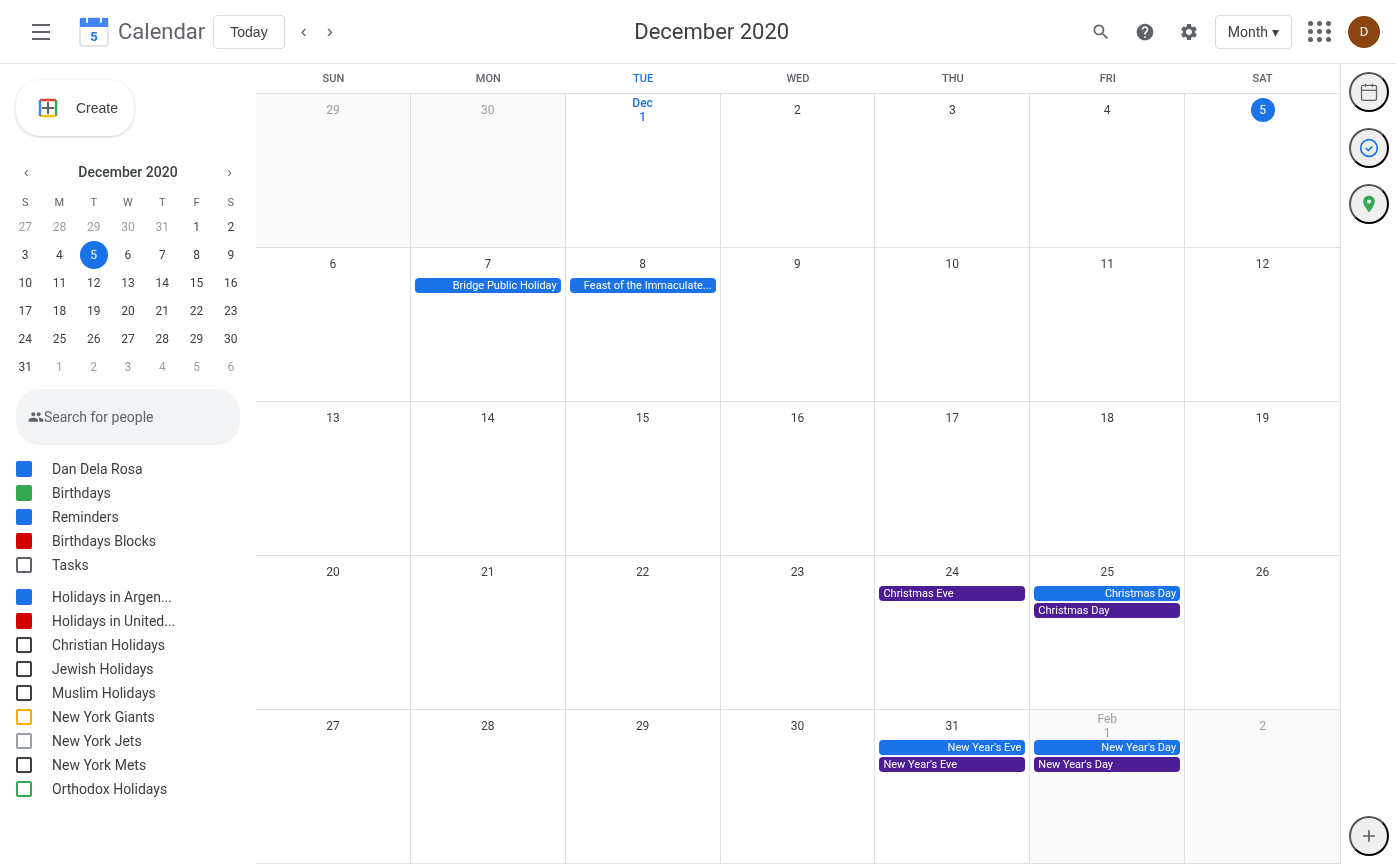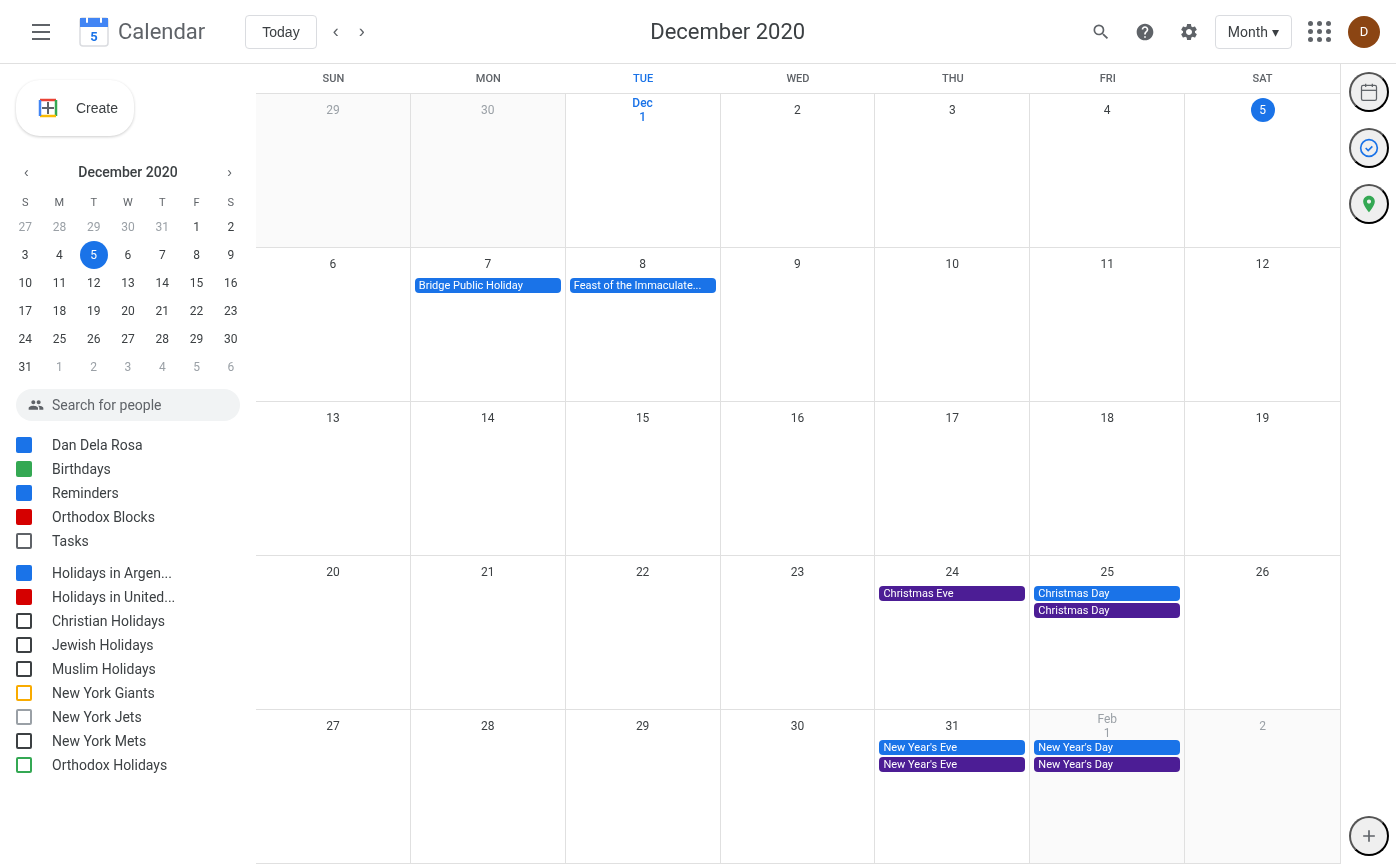--- a/index.html
+++ b/index.html
@@ -5,21 +5,21 @@
     * { box-sizing: border-box; margin: 0; padding: 0; }
     body { font-family: 'Google Sans', Roboto, Arial, sans-serif; font-size: 13px; color: #3c4043; background: #fff; display: flex; flex-direction: column; height: 864px; overflow: hidden; }
 
     
     .topbar { display: flex; align-items: center; height: 64px; padding: 0 16px; border-bottom: 1px solid #e0e0e0; gap: 8px; flex-shrink: 0; }
     .topbar-left { display: flex; align-items: center; gap: 8px; flex: 0 0 auto; }
     .hamburger { display: flex; flex-direction: column; gap: 5px; cursor: pointer; padding: 8px; }
     .hamburger span { display: block; width: 18px; height: 2px; background: #5f6368; }
     .logo-area { display: flex; align-items: center; gap: 4px; }
     .logo-text { font-size: 22px; color: #5f6368; font-weight: 400; }
-    .today-btn { border: 1px solid #dadce0; border-radius: 4px; padding: 8px 16px; font-size: 14px; cursor: pointer; background: #fff; color: #3c4043; margin-left: 32px; }
+    .today-btn { border: 1px solid #dadce0; border-radius: 4px; padding: 8px 16px; font-size: 14px; cursor: pointer; background: #fff; color: #3c4043; }
     .nav-arrows { display: flex; align-items: center; gap: 4px; }
     .nav-arrow { background: none; border: none; cursor: pointer; padding: 8px; border-radius: 50%; font-size: 18px; color: #5f6368; display: flex; align-items: center; justify-content: center; }
     .month-title { font-size: 22px; color: #3c4043; font-weight: 400; flex: 1; text-align: center; }
     .topbar-right { display: flex; align-items: center; gap: 8px; }
     .icon-btn { background: none; border: none; cursor: pointer; padding: 8px; border-radius: 50%; color: #5f6368; font-size: 18px; display: flex; align-items: center; justify-content: center; }
     .view-selector { border: 1px solid #dadce0; border-radius: 4px; padding: 8px 12px; font-size: 14px; cursor: pointer; background: #fff; display: flex; align-items: center; gap: 4px; }
     .avatar { width: 32px; height: 32px; border-radius: 50%; background: #8b4513; display: flex; align-items: center; justify-content: center; color: white; font-size: 13px; }
     .apps-grid { display: grid; grid-template-columns: repeat(3,6px); gap: 3px; padding: 8px; cursor: pointer; }
     .apps-grid span { display: block; width: 5px; height: 5px; background: #5f6368; border-radius: 50%; }
 
@@ -34,21 +34,21 @@
     .mini-cal { padding: 0 8px; }
     .mini-cal-header { display: flex; align-items: center; justify-content: space-between; padding: 4px 8px; }
     .mini-cal-title { font-size: 14px; font-weight: 500; }
     .mini-cal-grid { display: grid; grid-template-columns: repeat(7, 1fr); }
     .mini-cal-day-header { text-align: center; font-size: 11px; color: #5f6368; padding: 4px 0; }
     .mini-cal-day { text-align: center; font-size: 12px; padding: 4px 2px; cursor: pointer; border-radius: 50%; width: 28px; height: 28px; display: flex; align-items: center; justify-content: center; margin: auto; }
     .mini-cal-day.today { background: #1a73e8; color: white; border-radius: 50%; }
     .mini-cal-day.other-month { color: #9aa0a6; }
 
     
-    .search-people { display: flex; align-items: center; gap: 8px; margin: 8px 16px; padding: 8px 12px; background: #f1f3f4; border-radius: 24px; cursor: pointer; }
+    .search-people { display: flex; align-items: center; margin: 8px 16px; padding: 20px 12px; background: #f1f3f4; border-radius: 24px; cursor: pointer; }
     .search-people-text { font-size: 14px; color: #5f6368; }
 
     
     .cal-section { padding: 4px 8px; }
     .cal-section-header { display: flex; align-items: center; justify-content: space-between; padding: 8px 8px; cursor: pointer; }
     .cal-section-title { font-size: 11px; font-weight: 600; color: #3c4043; text-transform: none; font-size: 12px; }
     .cal-item { display: flex; align-items: center; gap: 20px; padding: 4px 8px; cursor: pointer; border-radius: 4px; }
     .cal-checkbox { width: 16px; height: 16px; border-radius: 2px; flex-shrink: 0; }
     .cal-label { font-size: 14px; }
 
@@ -58,21 +58,21 @@
     .cal-header-cell { text-align: center; padding: 8px; font-size: 11px; color: #5f6368; text-transform: uppercase; font-weight: 500; }
     .cal-grid { display: grid; grid-template-columns: repeat(7, 1fr); grid-template-rows: repeat(5, 1fr); flex: 1; }
     .cal-cell { border-right: 1px solid #e0e0e0; border-bottom: 1px solid #e0e0e0; padding: 4px; position: relative; overflow: hidden; }
     .cal-cell:nth-child(7n) { border-right: none; }
     .cal-date { font-size: 12px; color: #3c4043; text-align: center; width: 24px; height: 24px; display: flex; align-items: center; justify-content: center; margin: 0 auto 2px; border-radius: 50%; cursor: pointer; }
     .cal-date.today { background: #1a73e8; color: white; }
     .cal-date.other-month { color: #9aa0a6; }
 
     
     .event { border-radius: 4px; padding: 1px 4px; font-size: 11px; margin-bottom: 2px; white-space: nowrap; overflow: hidden; text-overflow: ellipsis; cursor: pointer; }
-    .event-blue { background: #1a73e8; color: white; }
+    .event-blue { background: #1a73e8; color: white; text-align: right; }
     .event-red { background: #4c1d95; color: white; }
 
     
     .right-icons { width: 56px; flex-shrink: 0; display: flex; flex-direction: column; align-items: center; padding-top: 8px; gap: 16px; border-left: 1px solid #e0e0e0; }
     .right-icon { width: 40px; height: 40px; display: flex; align-items: center; justify-content: center; border-radius: 50%; cursor: pointer; }
   </style>
 </head>
 <body>
 
 <div class="topbar">
@@ -240,21 +240,21 @@
       <div class="cal-item">
         <div class="cal-checkbox" style="background:#34a853; border-radius:2px;"></div>
         <span class="cal-label">Birthdays</span>
       </div>
       <div class="cal-item">
         <div class="cal-checkbox" style="background:#1a73e8; border-radius:2px;"></div>
         <span class="cal-label">Reminders</span>
       </div>
       <div class="cal-item">
         <div class="cal-checkbox" style="background:#d50000; border-radius:2px;"></div>
-        <span class="cal-label">Orthodox Blocks</span>
+        <span class="cal-label">Birthdays Blocks</span>
       </div>
       <div class="cal-item">
         <div class="cal-checkbox" style="border:2px solid #5f6368; background:none; border-radius:2px;"></div>
         <span class="cal-label">Tasks</span>
       </div>
     </div>
 
     <div class="cal-section" style="position:relative;">
       <div class="cal-item">
         <div class="cal-checkbox" style="background:#1a73e8; border-radius:2px;"></div>

